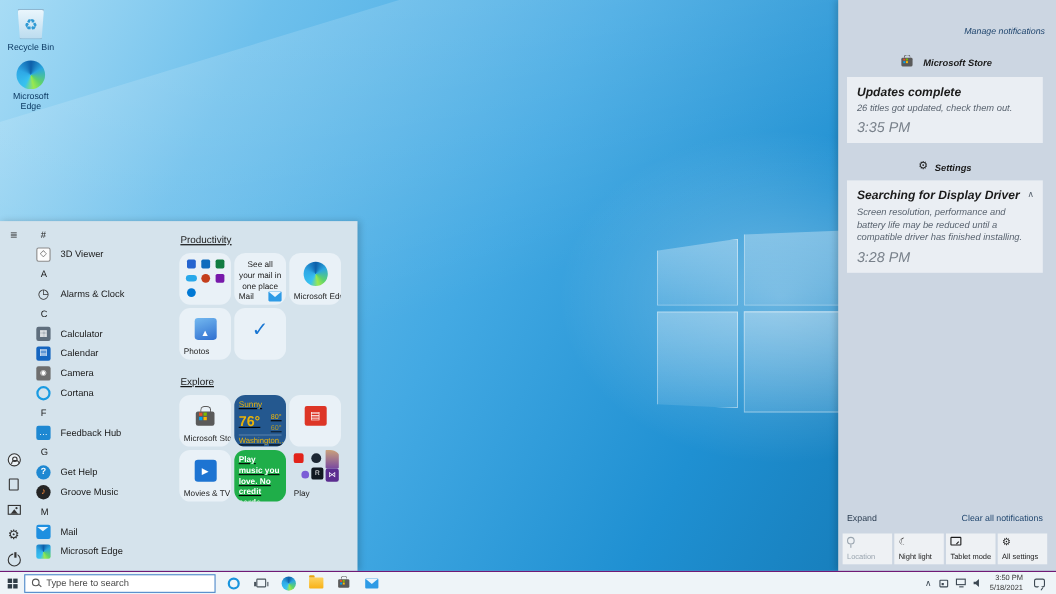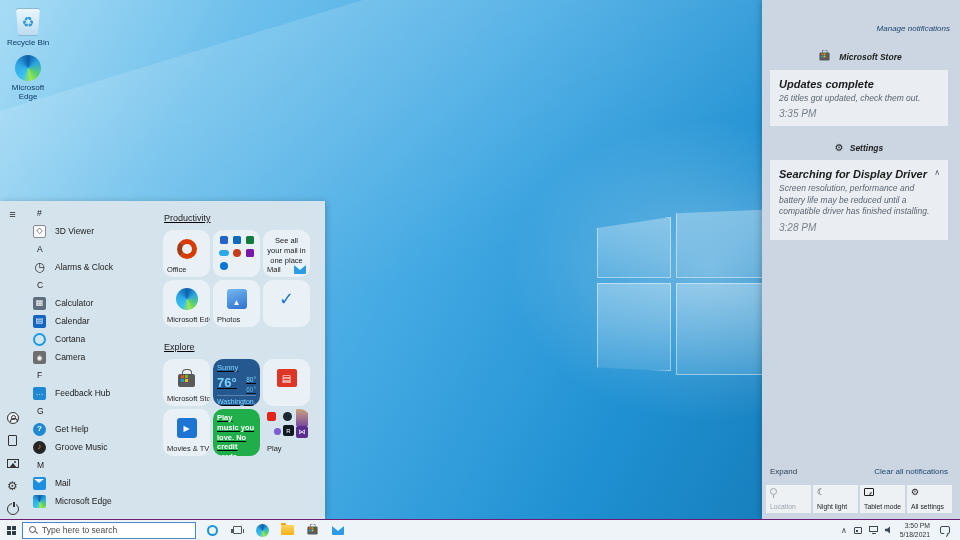--- a/index.html
+++ b/index.html
@@ -45,21 +45,21 @@
   .tiles { position:absolute; left:163px; top:0; width:155px;text-decoration:underline; }
   .group-title { font-size:9px; color:#1a1a1a; margin:12px 0 7px 1px; cursor:pointer; }
   .group-title.second { margin-top:15px; }
   .tile-grid { display:grid; grid-template-columns:repeat(3,47px); grid-auto-rows:47px; gap:3px; }
   .tile { position:relative; background:#e9f1f7; cursor:pointer; overflow:hidden;border-radius:10px; }
   .tile .tile-label { position:absolute; left:4px; bottom:3px; font-size:7.5px; color:#1f1f1f; white-space:nowrap; }
   .tile.transparent { background:transparent; }
   .tile .center-ic { position:absolute; left:0; right:0; top:5px; bottom:14px; display:flex; align-items:center; justify-content:center; }
 
   
-  .t-weather { background:#24588f; color:#7dd3fc; padding:4px 4px 3px; display:flex; flex-direction:column; }
+  .t-weather { background:#24588f; color:#eab308; padding:4px 4px 3px; display:flex; flex-direction:column; }
   .t-weather .cond { font-size:7.5px; }
   .t-weather .wrow { display:flex; align-items:flex-start; margin-top:3px; }
   .t-weather .temp { font-size:13px; font-weight:bold; }
   .t-weather .hl { margin-left:auto; text-align:right; font-size:6.5px; line-height:1.5; }
   .t-weather .lo { opacity:.7; }
   .t-weather .wloc { margin-top:auto; font-size:7px; border-top:1px solid rgba(255,255,255,.25); padding-top:2px; white-space:nowrap; }
   .t-spotify { background:#1fae49; color:#fff; padding:4px; display:flex; flex-direction:column; }
   .t-spotify .stext { font-size:7.5px; font-weight:bold; line-height:1.3; }
   .t-mail .mtext { position:absolute; left:4px; right:4px; top:6px; font-size:7.5px; color:#222; text-align:center; line-height:1.3; }
   .suite-grid { position:absolute; left:6px; top:5px; width:36px; height:36px; display:grid; grid-template-columns:repeat(3,1fr); gap:3px; align-items:center; justify-items:center; }
@@ -125,21 +125,21 @@
   
   .action-center { position:absolute; right:0; top:0; width:198px; height:519px; background:#ccd6e2;
     box-shadow:-2px 0 6px rgba(0,0,0,.18); z-index:5; display:flex; flex-direction:column; }
   .ac-top { padding:24px 10px 0 6px; display:flex; flex-direction:column;font-style:italic; }
   .manage-link { align-self:flex-end; font-size:8px; color:#21476f; cursor:pointer; margin-bottom:13px; }
   .ac-group-header { display:flex; align-items:center; justify-content:center; gap:6px; font-size:8.5px; font-weight:bold; color:#1b1b1b; margin:4px 0 7px; cursor:pointer; }
   .ac-gear { color:#1b1b1b; font-size:10px; }
   .ac-card { position:relative; background:#eaeef3; margin:0 2px 12px 2px; padding:8px 9px 7px; cursor:pointer; }
   .ac-card .c-title { font-size:11px; font-weight:bold; color:#1b1b1b; margin-bottom:3px; }
   .ac-card .c-body { font-size:8.5px; color:#5a6470; line-height:1.35; margin-bottom:4px; }
-  .ac-card .c-time { font-size:10px; color:#78808a; }
+  .ac-card .c-time { font-size:13px; color:#78808a; }
   .ac-card .c-chevron { position:absolute; right:8px; top:8px; font-size:8px; color:#5a6470; cursor:pointer; }
   .ac-footer { margin-top:auto; padding:0 8px 6px 4px; }
   .ac-links { display:flex; justify-content:space-between; align-items:center; font-size:8px; margin:0 4px 9px 4px; }
   .expand-link { color:#2a3c50; cursor:pointer; }
   .clear-link { color:#21476f; cursor:pointer; }
   .qa-row { display:flex; gap:2px; }
   .qa-tile { width:45px; height:28px; background:#eef1f4; padding:3px 4px; display:flex; flex-direction:column; justify-content:space-between; cursor:pointer; }
   .qa-label { font-size:6.8px; color:#1b1b1b; white-space:nowrap; }
   .qa-tile.disabled .qa-label { color:#9aa5af; }
   .qa-ic { height:10px; display:flex; align-items:flex-start; }
@@ -230,26 +230,26 @@
       <div class="list-header">C</div>
       <div class="app-item">
         <span class="ic ic-calculator">▦</span>
         <span class="app-label">Calculator</span>
       </div>
       <div class="app-item">
         <span class="ic ic-calendar">▤</span>
         <span class="app-label">Calendar</span>
       </div>
       <div class="app-item">
+        <span class="ic ic-camera">◉</span>
+        <span class="app-label">Camera</span>
+      </div>
+      <div class="app-item">
         <span class="ic ic-cortana"></span>
         <span class="app-label">Cortana</span>
-      </div>
-      <div class="app-item">
-        <span class="ic ic-camera">◉</span>
-        <span class="app-label">Camera</span>
       </div>
       <div class="list-header">F</div>
       <div class="app-item">
         <span class="ic ic-feedback-hub">…</span>
         <span class="app-label">Feedback Hub</span>
       </div>
       <div class="list-header">G</div>
       <div class="app-item">
         <span class="ic ic-get-help">?</span>
         <span class="app-label">Get Help</span>
@@ -264,26 +264,20 @@
         <span class="app-label">Mail</span>
       </div>
       <div class="app-item">
         <span class="ic edge-circle"></span>
         <span class="app-label">Microsoft Edge</span>
       </div>
     </div>
   <div class="tiles" id="tile-groups">
       <div class="group-title">Productivity</div>
       <div class="tile-grid">
-        <div class="tile">
-          <div class="center-ic">
-            <span class="tic tic-office"></span>
-          </div>
-          <span class="tile-label">Office</span>
-        </div>
         <div class="tile">
           <div class="suite-grid">
             <span class="mini m-word"></span>
             <span class="mini m-outlook"></span>
             <span class="mini m-excel"></span>
             <span class="mini m-onedrive"></span>
             <span class="mini m-powerpoint"></span>
             <span class="mini m-onenote"></span>
             <span class="mini m-skype"></span>
           </div>

